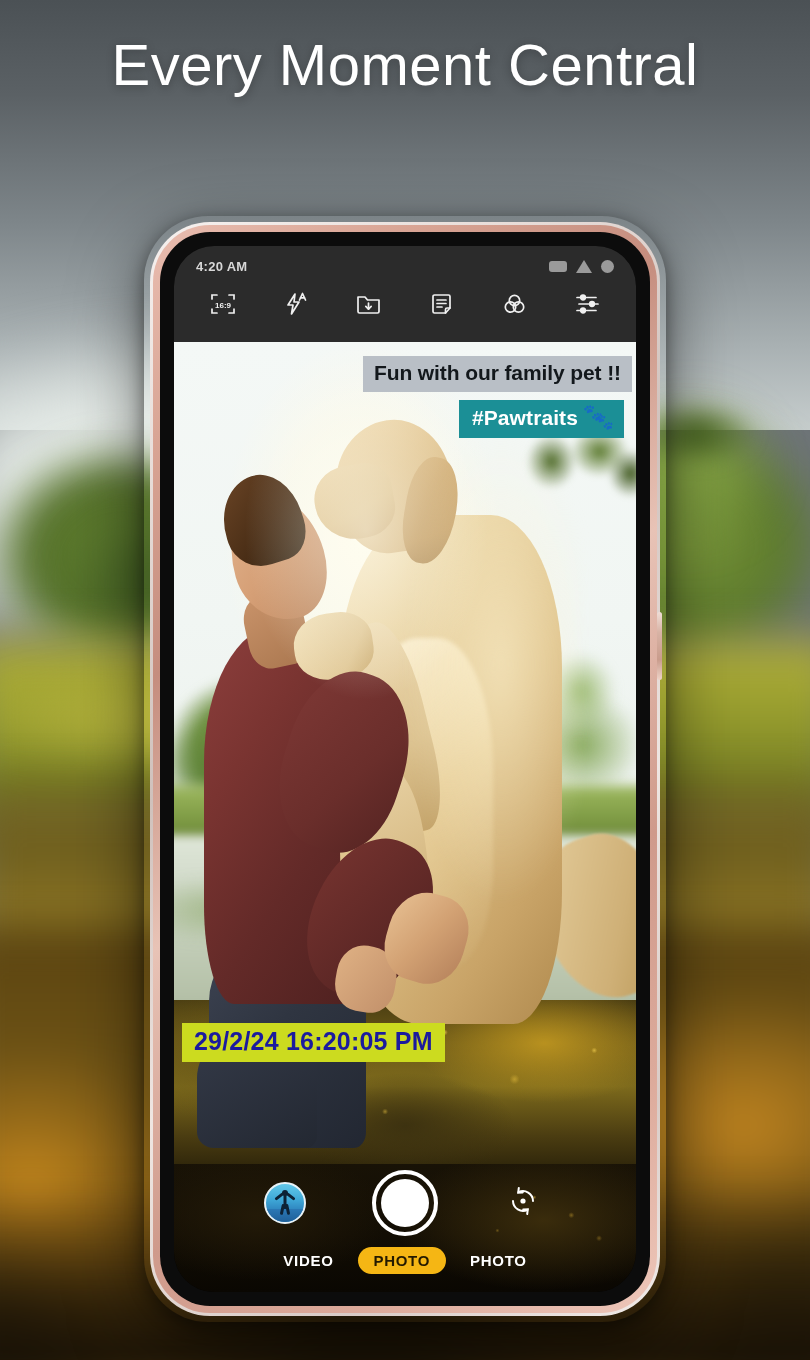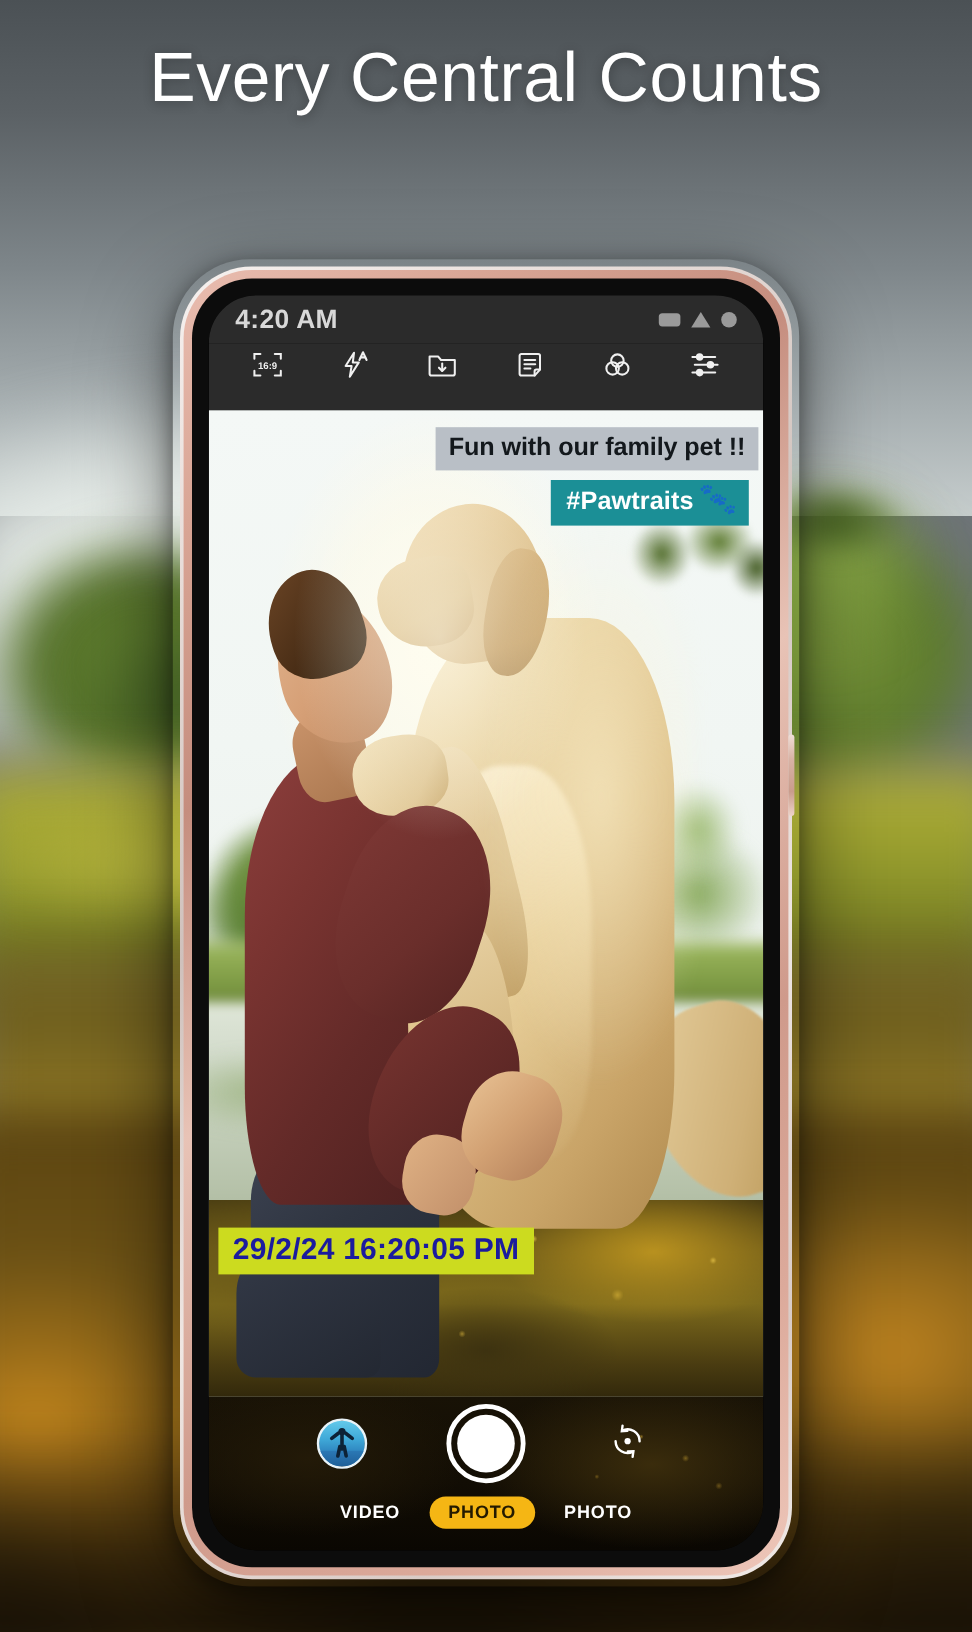--- a/index.html
+++ b/index.html
@@ -165,21 +165,21 @@
   
   #status-bar{
     height:40px;
     background:#2b2b2b;
     display:flex; align-items:center;
     padding:0 22px;
     flex:none;
   }
   #status-time{
     color:#d8d8d8;
-    font-size:22px;
+    font-size:13px;
     font-weight:700;
     letter-spacing:.3px;
   }
   #status-icons{
     margin-left:auto;
     display:flex; align-items:center; gap:9px;
   }
   .si-battery{ width:18px; height:11px; border-radius:3px; background:#9a9a9a; }
   .si-signal{ width:0;height:0;border-left:8px solid transparent;border-right:8px solid transparent;border-bottom:13px solid #9a9a9a; }
   .si-dot{ width:13px; height:13px; border-radius:50%; background:#9a9a9a; }
@@ -580,21 +580,21 @@
   <div class="bg-layer bg-tree-r2"></div>
   <div class="bg-layer bg-branch"></div>
   <div class="bg-layer bg-grass"></div>
   <div class="bg-layer bg-grass-hi"></div>
   <div class="bg-layer bg-water"></div>
   <div class="bg-layer bg-fg-lr"></div>
   <div class="bg-layer bg-fg"></div>
   <div class="bg-layer bg-fg-dark"></div>
 </div>
 
-<div id="headline">Every Central Counts</div>
+<div id="headline">Every Moment Central</div>
 
 <div id="phone">
   <div id="phone-shadow"></div>
   <div id="phone-outer"></div>
   <div id="phone-bezel"></div>
   <div id="side-button"></div>
   <div id="phone-inner">
 
     <div id="screen">
 

